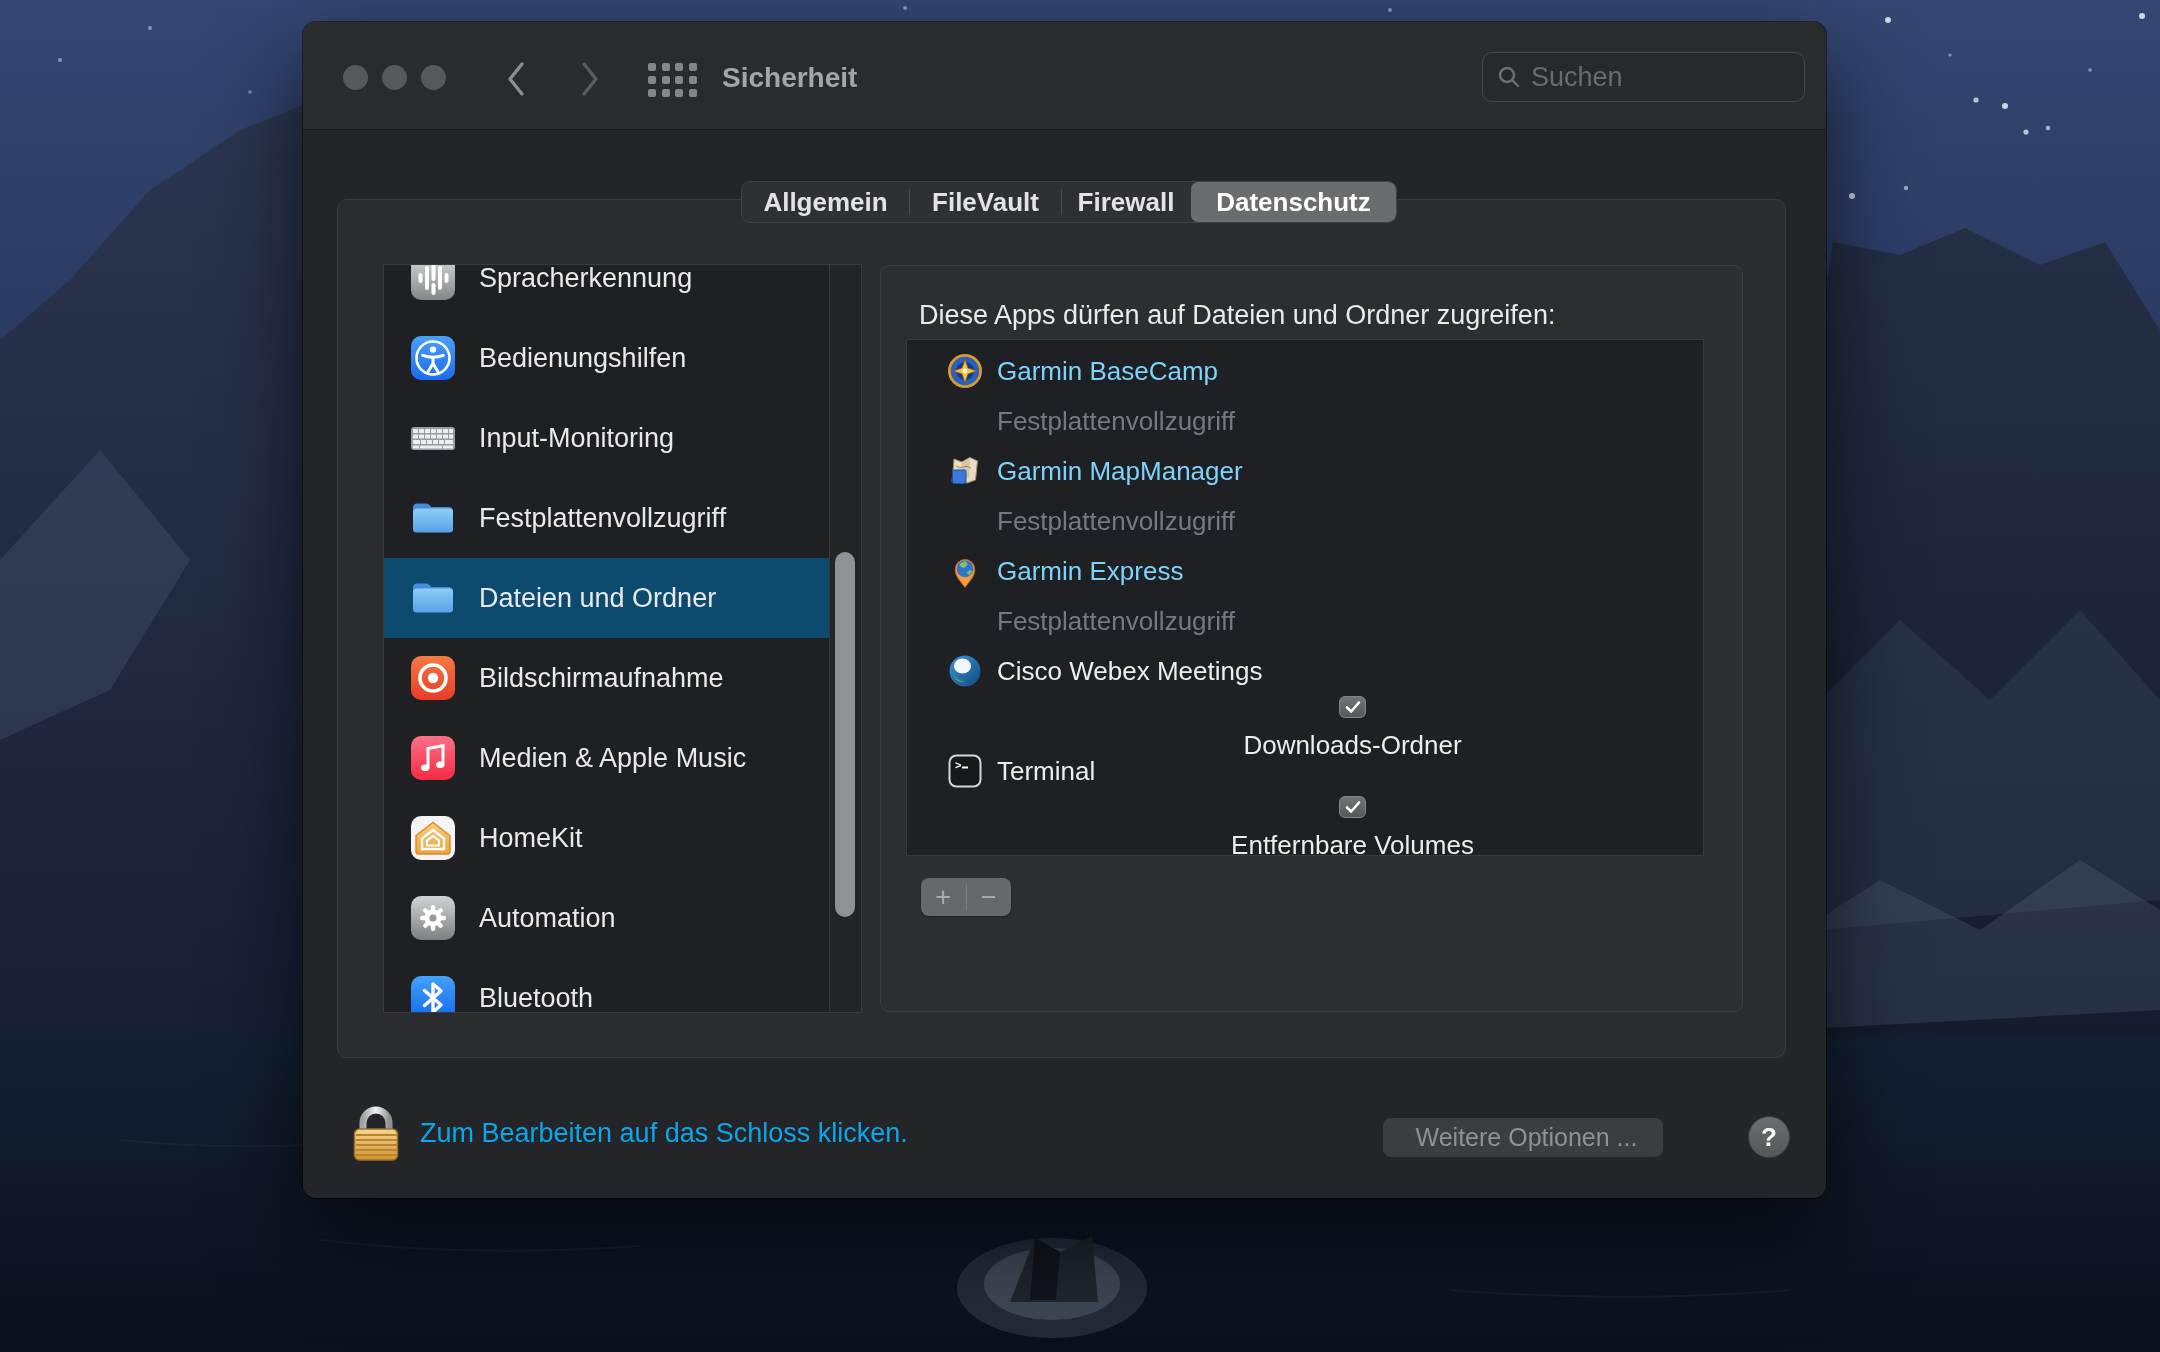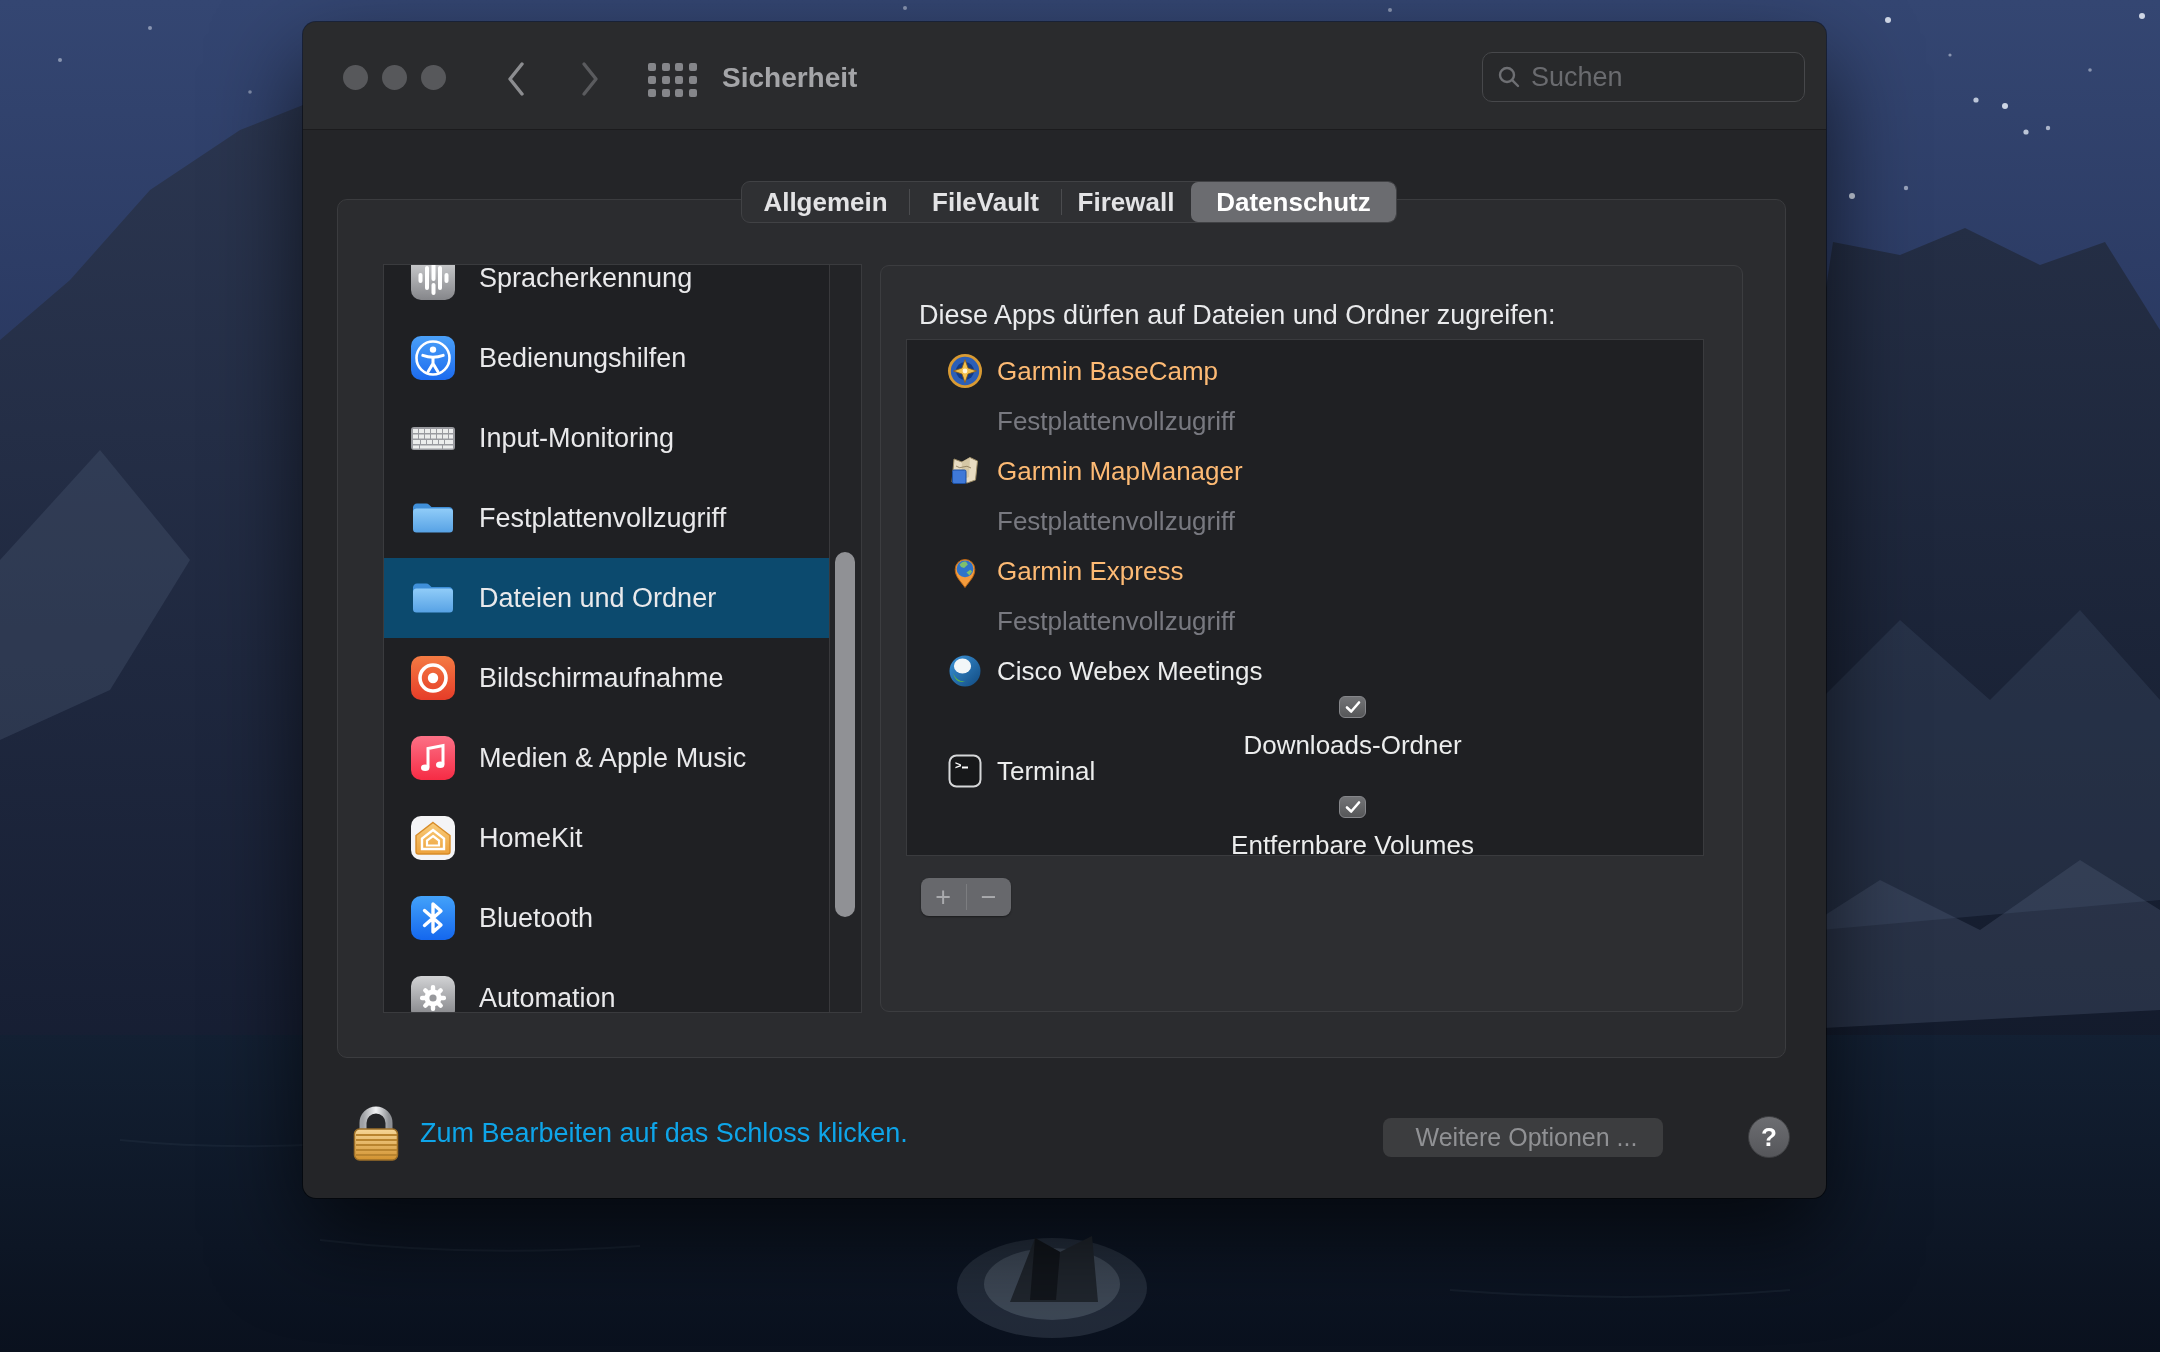--- a/index.html
+++ b/index.html
@@ -48,21 +48,21 @@
   
   .panel{position:absolute;left:577px;top:243px;width:863px;height:747px;background:#2d2e31;
     border:1px solid #3c3d40;border-radius:9px;}
   .heading{position:absolute;left:38px;top:34px;font-size:27px;color:#e9eaec;}
   .applist{position:absolute;left:25px;top:73px;width:798px;height:517px;background:#1f2023;
     border:1px solid #3a3b3e;overflow:hidden;padding-top:6px;}
   .app-row,.detail-row,.check-row{height:50px;display:flex;align-items:center;}
   .app-row{padding-left:40px;gap:14px;}
   .app-row .aic{width:36px;height:36px;flex:0 0 36px;}
   .app-row .nm{font-size:26px;color:#eceded;white-space:nowrap;}
-  .app-row .nm.dim{color:#fdba74;}
+  .app-row .nm.dim{color:#7dd3fc;}
   .detail-row{padding-left:90px;}
   .detail-row .sub{font-size:26px;color:#787980;}
   .check-row{padding-left:95px;gap:12px;flex-direction:column;}
   .cbx{width:27px;height:27px;border-radius:6px;background:linear-gradient(#737477,#565759);
     border:1px solid #85868a;display:flex;align-items:center;justify-content:center;}
   .cbx svg{width:20px;height:20px;}
   .check-row .clb{font-size:26px;color:#eceded;}
   .addremove{position:absolute;left:40px;top:612px;width:90px;height:38px;background:#67686c;
     border-radius:8px;display:flex;overflow:hidden;box-shadow:0 1px 2px rgba(0,0,0,.4);}
   .addremove .half{flex:1;display:flex;align-items:center;justify-content:center;
@@ -318,33 +318,20 @@
                 <rect x="2" y="2" width="44" height="44" rx="10" fill="#f4f4f6"></rect>
                 <path d="M24 8.5 L41 21.5 V37.5 a2.5 2.5 0 0 1 -2.5 2.5 H9.5 a2.5 2.5 0 0 1 -2.5 -2.5 V21.5 Z" fill="url(#gHo)" stroke="#d88c28" stroke-width="1.4"></path>
                 <path d="M24 16 L35 24.5 V35 H13 V24.5 Z" fill="none" stroke="#fff" stroke-width="2.4"></path>
                 <path d="M24 22 L30 26.5 V31.5 H18 V26.5 Z" fill="none" stroke="#fff" stroke-width="2.2"></path>
               </svg></span>
             <span class="lb">HomeKit</span>
           </div>
           <div class="side-row">
             <span class="ic"><svg viewBox="0 0 48 48">
                 <defs>
-                  <linearGradient id="gBt" x1="0" y1="0" x2="0" y2="1">
-                    <stop offset="0" stop-color="#43a2fa"></stop>
-                    <stop offset="1" stop-color="#1467ee"></stop>
-                  </linearGradient>
-                </defs>
-                <rect x="2" y="2" width="44" height="44" rx="10" fill="url(#gBt)"></rect>
-                <path d="M15.5 16.5 L32 31 L24 38 V10 L32 17 L15.5 31.5" stroke="#fff" stroke-width="3.4" fill="none" stroke-linejoin="round" stroke-linecap="round"></path>
-              </svg></span>
-            <span class="lb">Bluetooth</span>
-          </div>
-          <div class="side-row">
-            <span class="ic"><svg viewBox="0 0 48 48">
-                <defs>
                   <linearGradient id="gGr" x1="0" y1="0" x2="0" y2="1">
                     <stop offset="0" stop-color="#d2d3d5"></stop>
                     <stop offset="1" stop-color="#7e7f83"></stop>
                   </linearGradient>
                 </defs>
                 <rect x="2" y="2" width="44" height="44" rx="10" fill="url(#gGr)"></rect>
                 <g fill="#fff">
                   <circle cx="24" cy="24" r="8.5"></circle>
                   <g>
                     <rect x="21.8" y="11" width="4.4" height="7" rx="2"></rect>
@@ -353,20 +340,33 @@
                     <rect x="30" y="21.8" width="7" height="4.4" rx="2"></rect>
                     <rect x="21.8" y="11" width="4.4" height="7" rx="2" transform="rotate(45 24 24)"></rect>
                     <rect x="21.8" y="30" width="4.4" height="7" rx="2" transform="rotate(45 24 24)"></rect>
                     <rect x="11" y="21.8" width="7" height="4.4" rx="2" transform="rotate(45 24 24)"></rect>
                     <rect x="30" y="21.8" width="7" height="4.4" rx="2" transform="rotate(45 24 24)"></rect>
                   </g>
                 </g>
                 <circle cx="24" cy="24" r="3.6" fill="#97989c"></circle>
               </svg></span>
             <span class="lb">Automation</span>
+          </div>
+          <div class="side-row">
+            <span class="ic"><svg viewBox="0 0 48 48">
+                <defs>
+                  <linearGradient id="gBt" x1="0" y1="0" x2="0" y2="1">
+                    <stop offset="0" stop-color="#43a2fa"></stop>
+                    <stop offset="1" stop-color="#1467ee"></stop>
+                  </linearGradient>
+                </defs>
+                <rect x="2" y="2" width="44" height="44" rx="10" fill="url(#gBt)"></rect>
+                <path d="M15.5 16.5 L32 31 L24 38 V10 L32 17 L15.5 31.5" stroke="#fff" stroke-width="3.4" fill="none" stroke-linejoin="round" stroke-linecap="round"></path>
+              </svg></span>
+            <span class="lb">Bluetooth</span>
           </div>
         </div>
       <div class="scrollcol">
         <div class="thumb"></div>
       </div>
     </div>
 
     <div class="panel">
       <div class="heading">Diese Apps dürfen auf Dateien und Ordner zugreifen:</div>
       <div class="applist" id="app-list">

